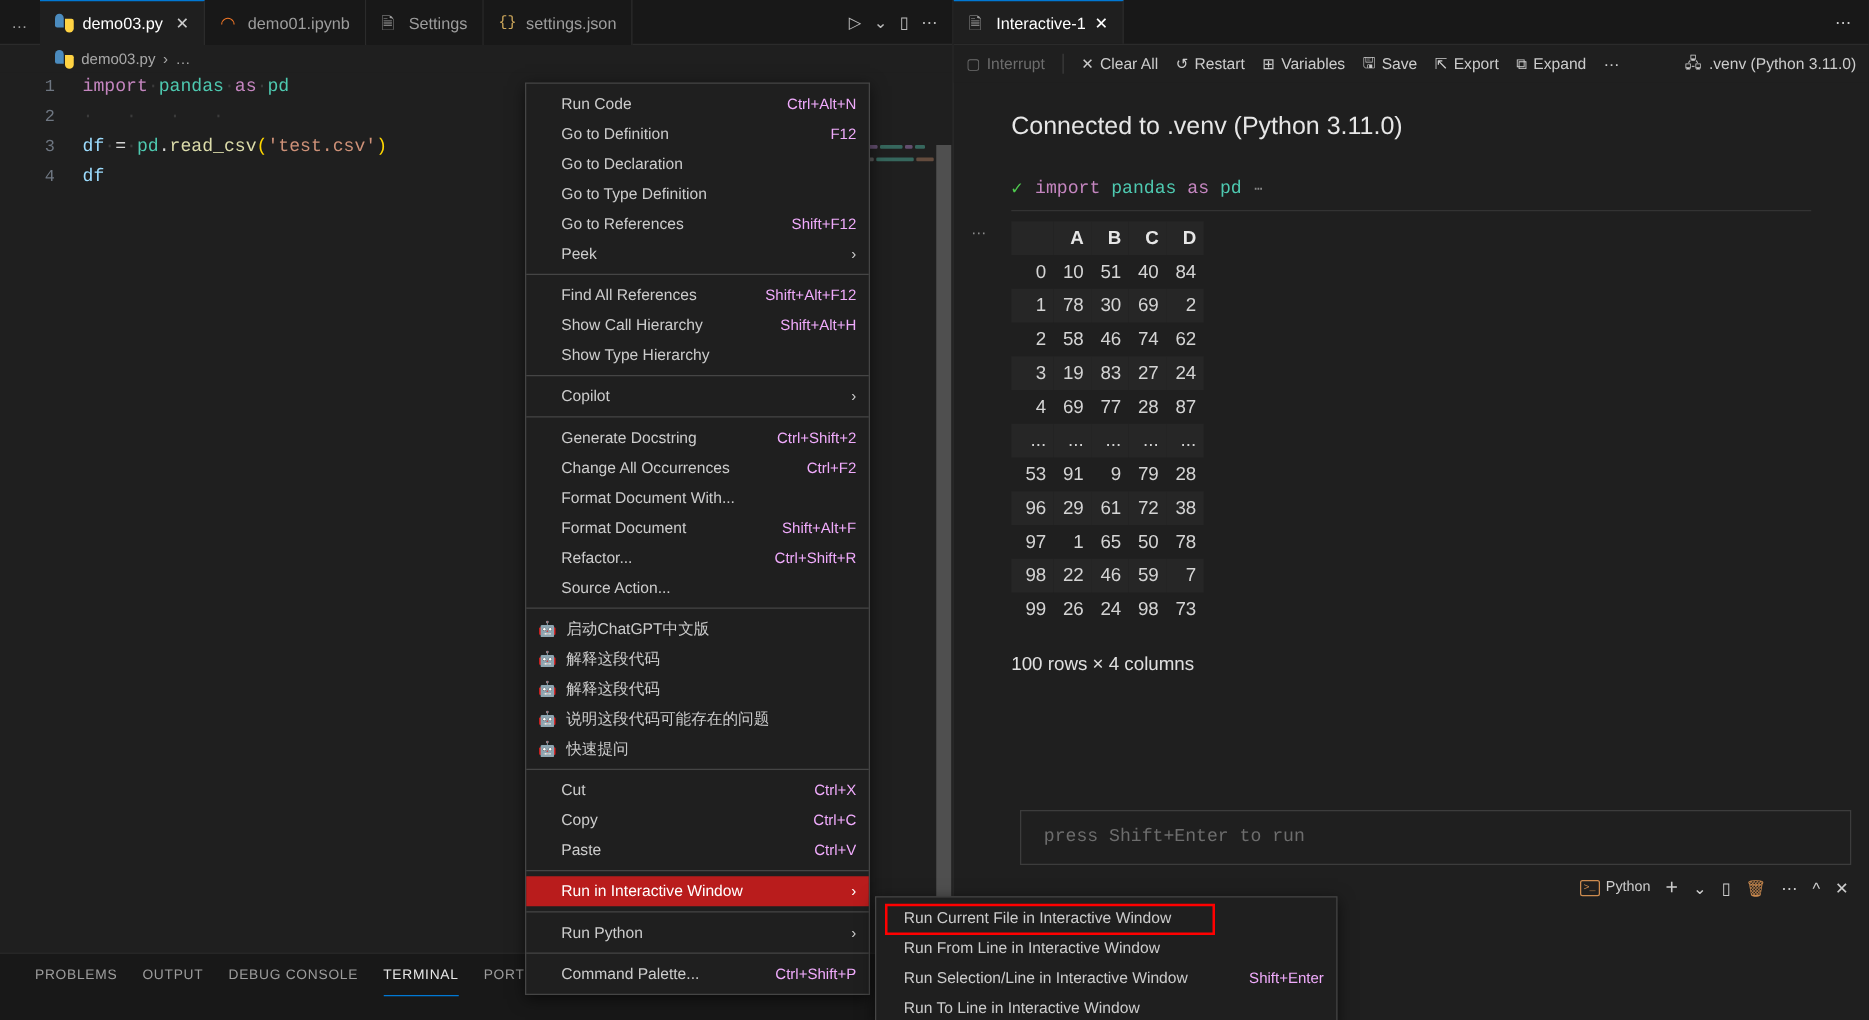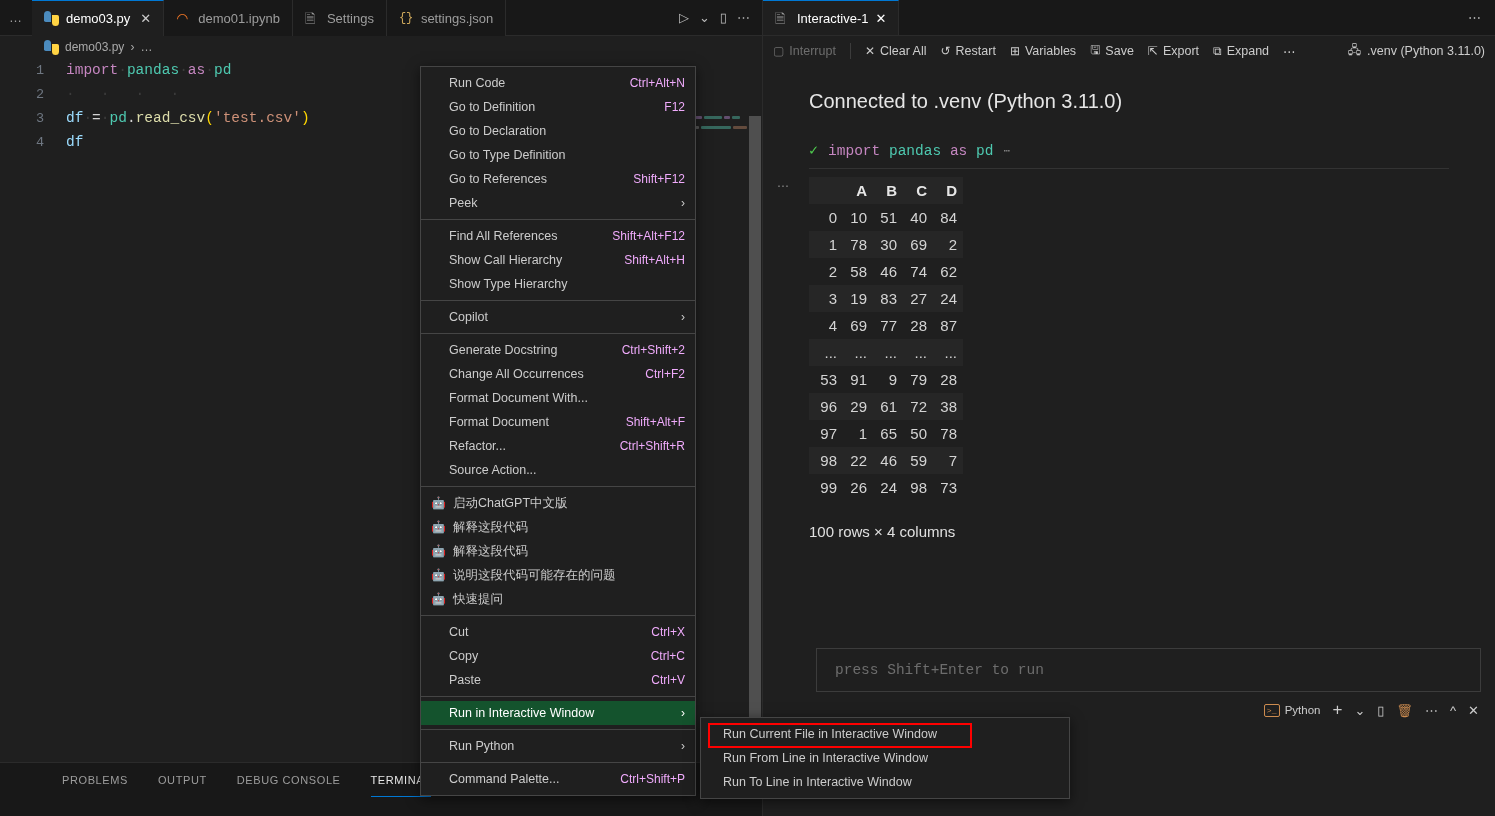--- a/index.html
+++ b/index.html
@@ -87,21 +87,21 @@
   .edit-scrollbar .thumb {
     position: absolute; left: 0; top: 0; width: 12px; height: 640px;
     background: #4f4f4f;
   }
 
   
   .panel {
     position: absolute; left: 0; bottom: 0; width: 762px; height: 54px;
     background: #181818; border-top: 1px solid #2b2b2b;
   }
-  .panel-tabs { display: flex; align-items: center; gap: 30px; height: 34px; padding-left: 62px; }
+  .panel-tabs { display: flex; align-items: center; gap: 20px; height: 34px; padding-left: 28px; }
   .ptab { font-size: 11px; letter-spacing: .6px; color: #9d9d9d; height: 34px; display: flex; align-items: center; }
   .ptab.active { color: #e7e7e7; border-bottom: 1px solid #0078d4; }
   .term-line {
     padding-left: 44px; font-family: "Liberation Mono", monospace; font-size: 13px;
     color: #9cdcfe; letter-spacing: 3px; line-height: 18px;
   }
 
   
   .iw-group {
     position: absolute; left: 762px; top: 0; width: 733px; height: 816px;
@@ -176,21 +176,21 @@
     box-shadow: 0 3px 12px rgba(0,0,0,.55);
     padding: 4px 0; z-index: 50;
   }
   .mi {
     display: flex; align-items: center; height: 24px;
     padding: 0 10px 0 28px; font-size: 12.5px; color: #cccccc; white-space: nowrap;
   }
   .mi .mlabel { flex: 0 1 auto; }
   .mi .mkey { margin-left: auto; color: #f0abfc; font-size: 12px; padding-left: 18px; }
   .mi .mchev { margin-left: auto; color: #cccccc; font-size: 12px; padding-left: 18px; }
-  .mi.selected { background: #14532d; color: #ffffff; align-items: center; }
+  .mi.selected { background: #b91c1c; color: #ffffff; align-items: center; }
   .mi.selected .mchev { color: #ffffff; }
   .msep { height: 1px; background: #454545; margin: 4px 0; }
   .mi.with-icon { padding-left: 10px; gap: 7px; }
   .bot-icon { font-size: 12px; line-height: 1; filter: saturate(1.2); }
 
   
   .submenu {
     position: absolute; left: 700px; top: 717px; width: 370px;
     background: #1f1f1f; border: 1px solid #454545;
     box-shadow: 0 3px 12px rgba(0,0,0,.55);
@@ -588,18 +588,22 @@
     </div>
 
   <div class="submenu" id="submenu">
       <div class="mi">
         <span class="mlabel">Run Current File in Interactive Window</span>
       </div>
       <div class="mi">
         <span class="mlabel">Run From Line in Interactive Window</span>
       </div>
       <div class="mi">
+        <span class="mlabel">Run Selection/Line in Interactive Window</span>
+        <span class="mkey">Shift+Enter</span>
+      </div>
+      <div class="mi">
         <span class="mlabel">Run To Line in Interactive Window</span>
       </div>
     </div>
   <div class="hl-box"></div>
 
 </div>
 
 </body></html>

